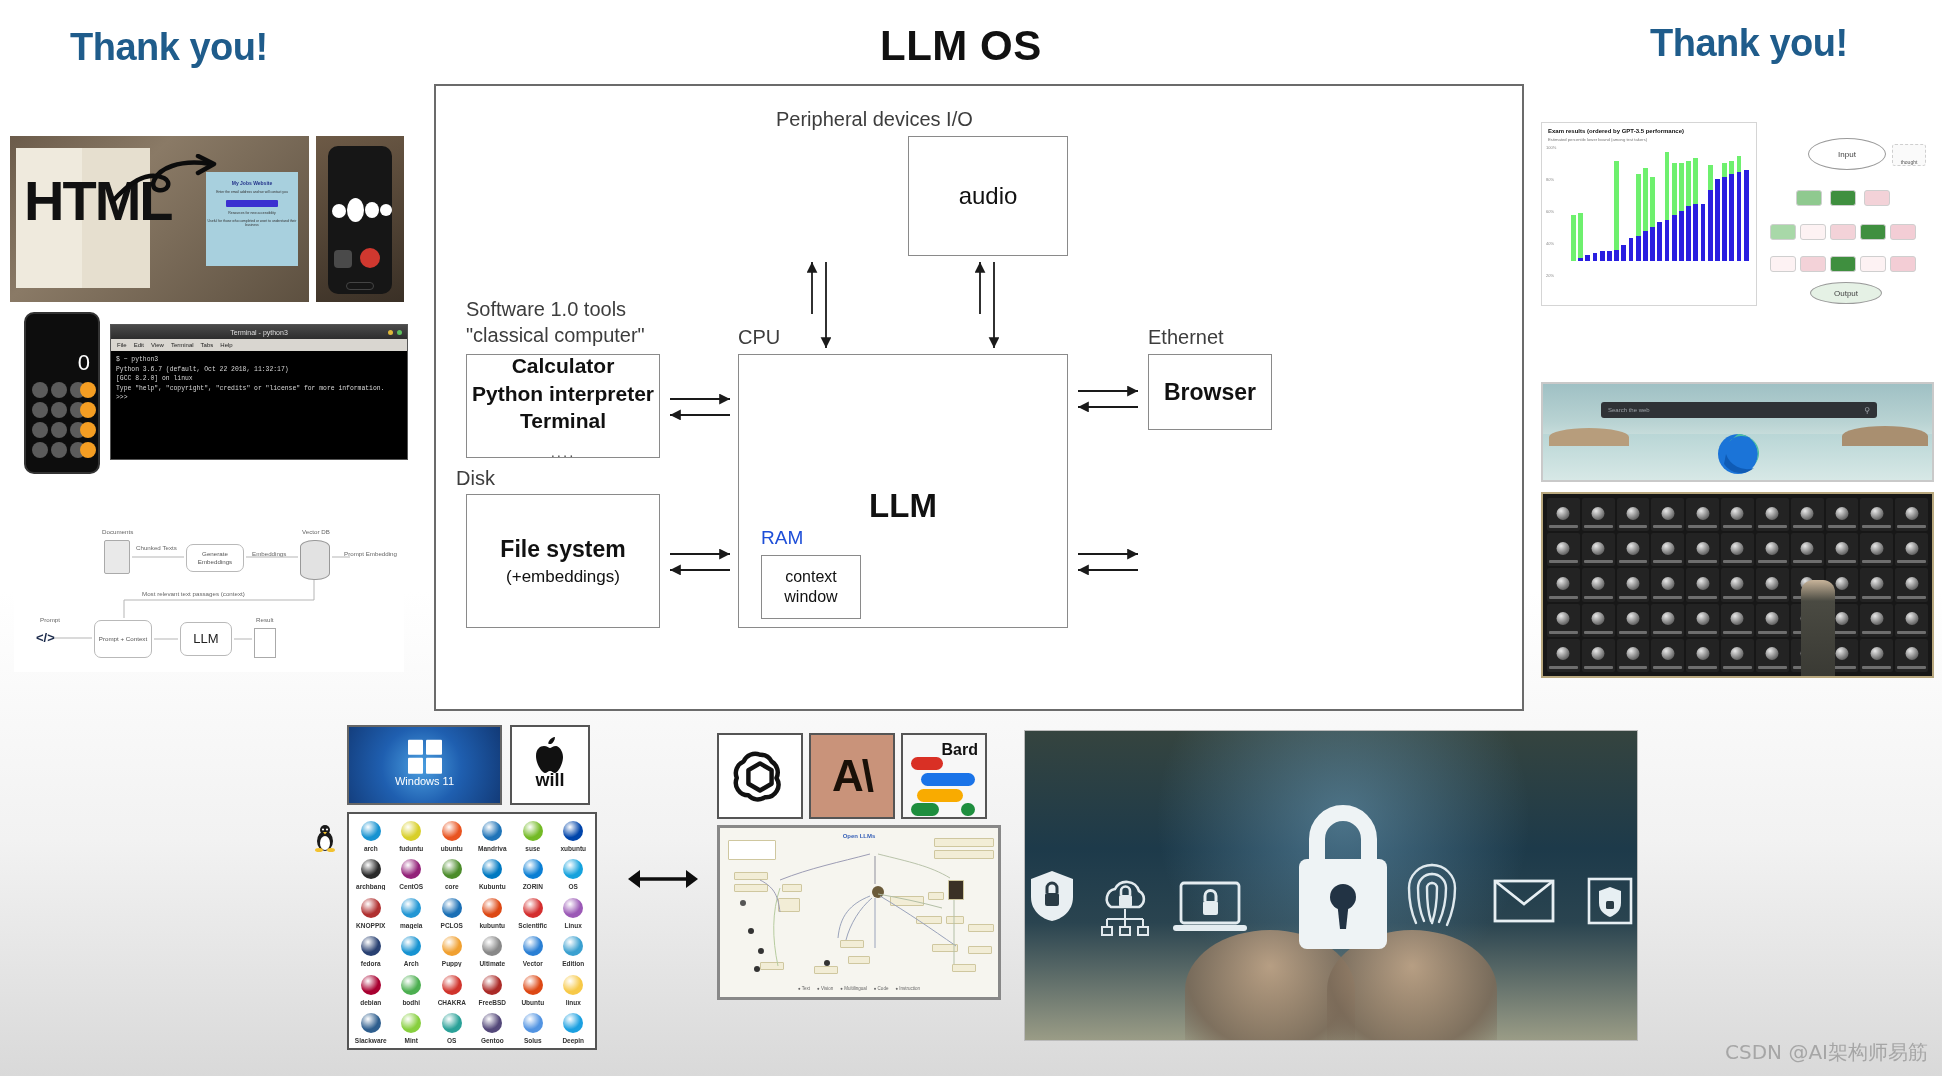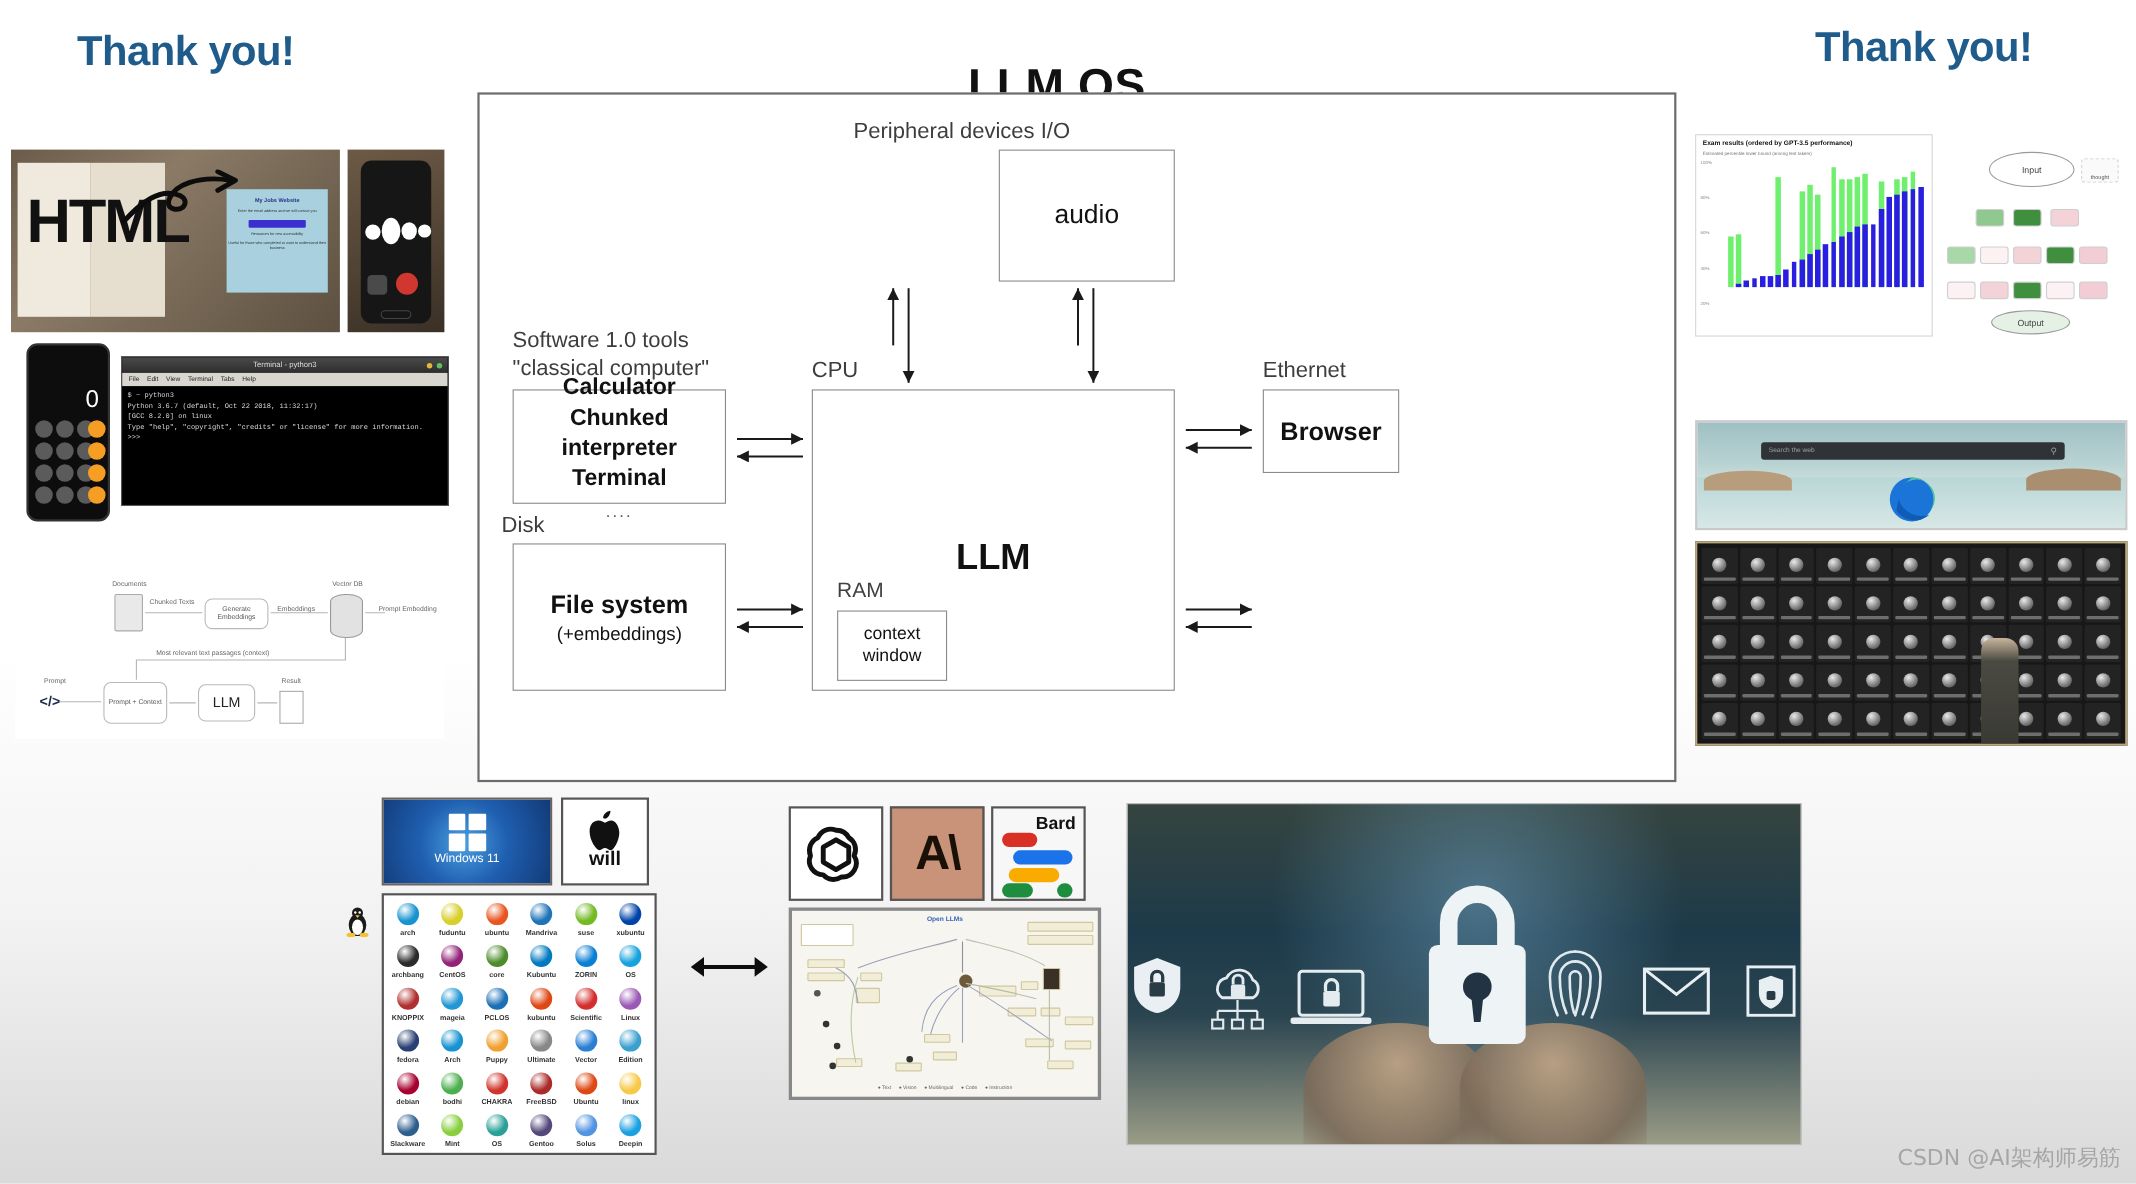--- a/index.html
+++ b/index.html
@@ -17,21 +17,20 @@
   
   .thanks {
     font-size: 38px; font-weight: bold; color: #1f5c8b;
     letter-spacing: -0.5px; white-space: nowrap;
   }
 
   
   #llm-os-title {
     font-size: 42px; font-weight: bold; color: #111;
     letter-spacing: 0.5px;
-    margin-top: 32px;
   }
 
   
   #diagram-frame {
     left: 434px; top: 84px; width: 1090px; height: 627px;
     border: 2px solid #6b6b6b; background: #fff;
   }
   .dbox {
     position: absolute;
     border: 1.5px solid #8a8a8a;
@@ -241,36 +240,36 @@
   <div class="dbox" style="left:472px; top:50px; width:160px; height:120px; font-size:24px;">
     <span>audio</span>
   </div>
 
   <div class="dlabel" style="left:30px; top:212px;">Software 1.0 tools</div>
   <div class="dlabel" style="left:30px; top:238px;">"classical computer"</div>
 
   <div class="dbox" style="left:30px; top:268px; width:194px; height:104px;">
     <div style="font-size:21px;font-weight:bold;line-height:1.32;">
       <div>Calculator</div>
-      <div>Chunked interpreter</div>
+      <div>Python interpreter</div>
       <div>Terminal</div>
     </div>
     <div style="font-size:15px;color:#555;margin-top:8px;letter-spacing:2px;">....</div>
   </div>
 
   <div class="dlabel" style="left:20px; top:381px;">Disk</div>
   <div class="dbox" style="left:30px; top:408px; width:194px; height:134px;">
     <div style="font-size:23px;font-weight:bold;">File system</div>
     <div style="font-size:17px;margin-top:4px;">(+embeddings)</div>
   </div>
 
   <div class="dlabel" style="left:302px; top:240px;">CPU</div>
   <div class="dbox" style="left:302px; top:268px; width:330px; height:274px; justify-content:flex-start;">
     <div style="margin-top:132px;font-size:33px;font-weight:bold;">LLM</div>
-    <div style="position:absolute;left:22px;bottom:78px;font-size:19px;color:#404040;">RAM</div>
+    <div style="position:absolute;left:22px;bottom:78px;font-size:19px;color:#1d4ed8;">RAM</div>
     <div class="dbox" style="left:22px; bottom:8px; top:auto; width:100px; height:64px;">
       <div style="font-size:16px;line-height:1.25;">
         <div>context</div>
         <div>window</div>
       </div>
     </div>
   </div>
 
   <div class="dlabel" style="left:712px; top:240px;">Ethernet</div>
   <div class="dbox" style="left:712px; top:268px; width:124px; height:76px; font-size:23px; font-weight:bold;">

